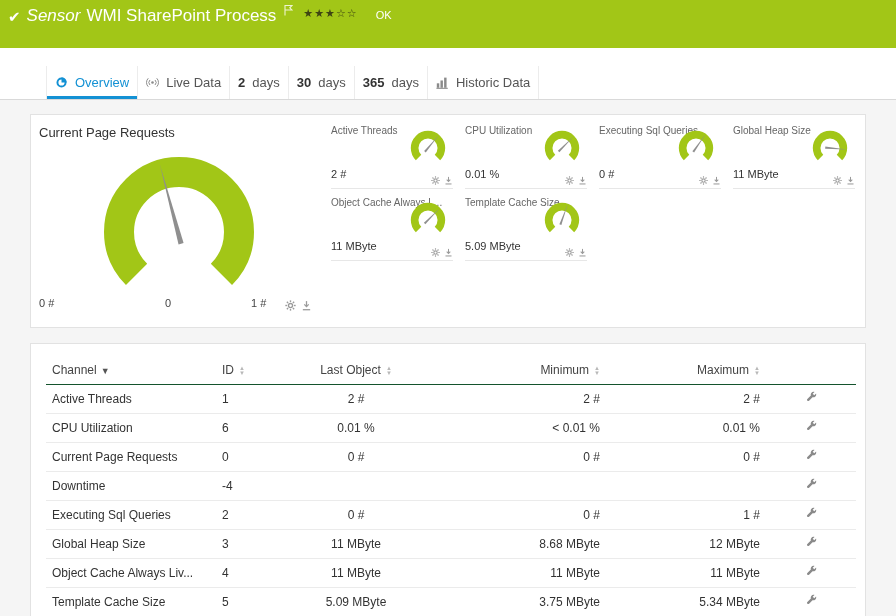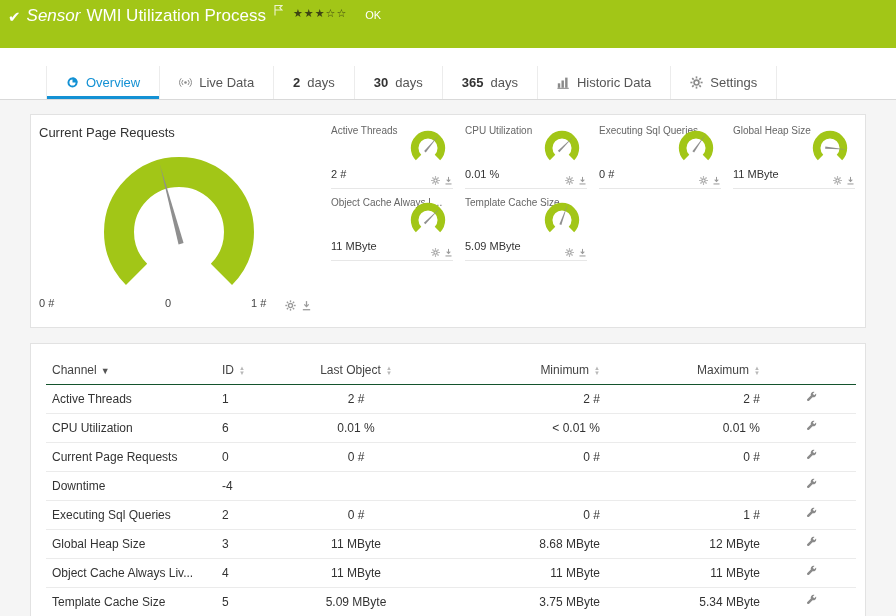--- a/index.html
+++ b/index.html
@@ -15,21 +15,21 @@
   .title-wrap{display:flex;flex-direction:row;}
   .title-line{display:flex;align-items:baseline;gap:6px;color:#fff;}
   .sensor-kind{font-style:italic;font-size:17px;}
   .sensor-title{font-size:17px;}
   .flag-icon{margin-left:2px;position:relative;top:-5px;color:#eef4d0;}
   .stars{font-size:11px;color:#3e4413;letter-spacing:1px;position:relative;top:-4px;margin-left:4px;}
   .sensor-status{font-size:11px;font-weight:normal;color:#fff;margin:3px 0 0 18px;}
   
   .tabbar{display:flex;align-items:stretch;height:34px;margin-top:18px;padding-left:46px;
           border-bottom:1px solid #d9d9d9;background:#fff;white-space:nowrap;overflow:hidden;}
-  .tab{display:flex;align-items:center;gap:7px;padding:0 19px;font-size:13px;color:#555;
+  .tab{display:flex;align-items:center;gap:7px;padding:0 8px;font-size:13px;color:#555;
        border-right:1px solid #ececec;cursor:pointer;}
   .tab:first-child{border-left:1px solid #ececec;}
   .tab .tab-icon{display:inline-flex;color:#8a8a8a;}
   .tab .tab-icon svg{width:13px;height:13px;}
   .tab-num{font-weight:bold;color:#333;}
   .tab.active{color:var(--blue);box-shadow:inset 0 -3px 0 var(--blue);}
   .tab.active .tab-icon{color:var(--blue);}
   
   .content{background:#f5f5f5;height:516px;padding:14px 30px 0;}
   .card{background:#fff;border:1px solid #e2e2e2;}
@@ -75,21 +75,21 @@
   .wrench svg{width:13px;height:13px;}
 </style>
 </head>
 <body>
 
 <div class="topbar">
   <span class="check-icon">✔</span>
   <div class="title-wrap">
     <div class="title-line">
       <span class="sensor-kind">Sensor</span>
-      <span class="sensor-title">WMI Utilization Process</span>
+      <span class="sensor-title">WMI SharePoint Process</span>
       <span class="flag-icon">
         <svg width="9" height="12" viewBox="0 0 9 12">
             <path d="M1 1v10.5M1 1.5h7L5.8 3.8 8 6H1" fill="none" stroke="currentColor" stroke-width="1.1"></path>
           </svg>
       </span>
       <span class="stars">★★★☆☆</span>
     </div>
     <span class="sensor-status">OK</span>
   </div>
 </div>
@@ -128,38 +128,20 @@
     <div class="tab">
       <span class="tab-icon">
         <svg viewBox="0 0 16 16" fill="currentColor">
           <rect x="1" y="9" width="3" height="5.5"></rect>
           <rect x="5.5" y="5.5" width="3" height="9"></rect>
           <rect x="10" y="2" width="3" height="12.5"></rect>
           <rect x="0.5" y="14.5" width="14" height="1.3"></rect>
         </svg>
       </span>
       <span class="tab-label">Historic Data</span>
-    </div>
-    <div class="tab">
-      <span class="tab-icon">
-        <svg viewBox="0 0 16 16">
-          <circle cx="8" cy="8" r="3" fill="none" stroke="currentColor" stroke-width="2"></circle>
-          <g stroke="currentColor" stroke-width="2">
-            <line x1="8" y1="0.5" x2="8" y2="3"></line>
-            <line x1="8" y1="13" x2="8" y2="15.5"></line>
-            <line x1="0.5" y1="8" x2="3" y2="8"></line>
-            <line x1="13" y1="8" x2="15.5" y2="8"></line>
-            <line x1="2.7" y1="2.7" x2="4.5" y2="4.5"></line>
-            <line x1="11.5" y1="11.5" x2="13.3" y2="13.3"></line>
-            <line x1="2.7" y1="13.3" x2="4.5" y2="11.5"></line>
-            <line x1="11.5" y1="4.5" x2="13.3" y2="2.7"></line>
-          </g>
-        </svg>
-      </span>
-      <span class="tab-label">Settings</span>
     </div>
   </div>
 
 <div class="content">
 
   <div class="card gauge-card">
     <div class="big-gauge-block">
       <div class="big-gauge-title">Current Page Requests</div>
       <svg class="big-gauge-svg" width="220" height="150" viewBox="0 0 220 150">
         <path class="big-arc" d="M 67.57 130.43 A 60 60 0 1 1 152.43 130.43"></path>

